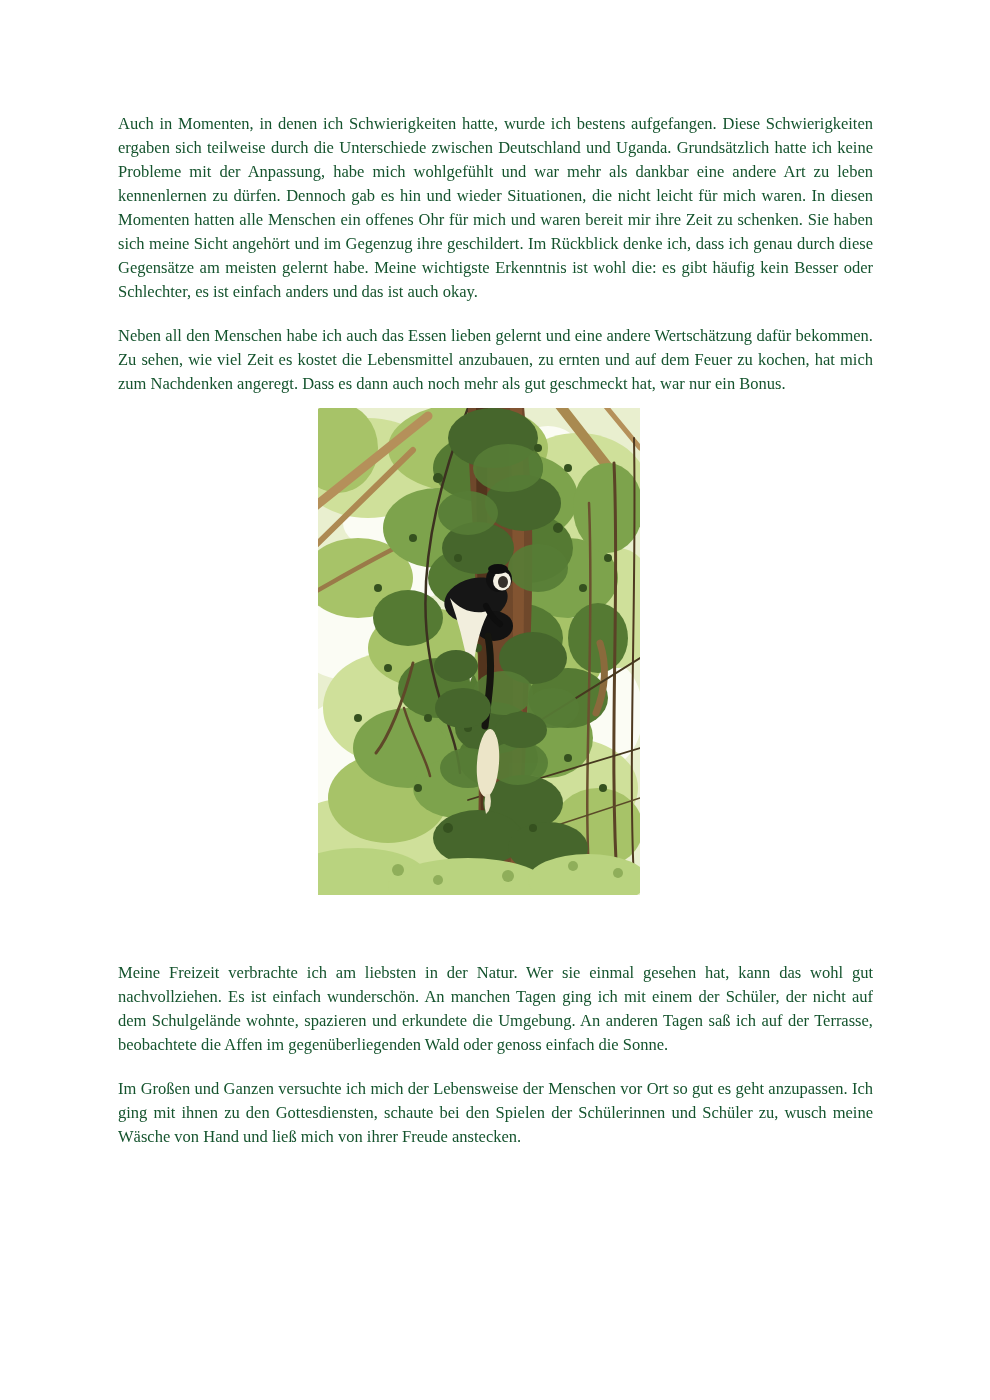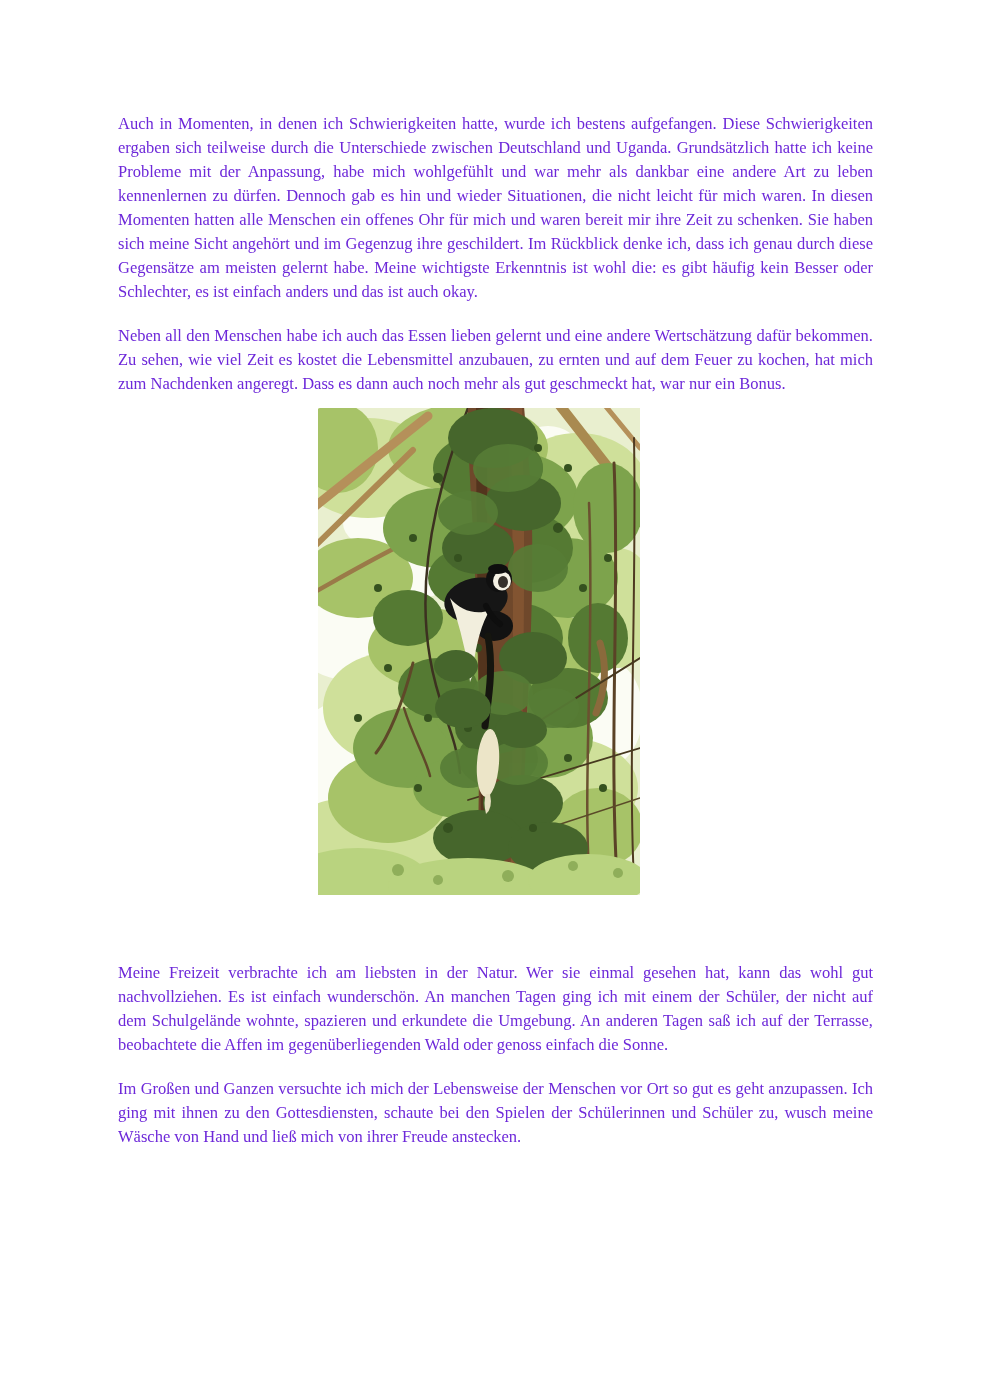--- a/index.html
+++ b/index.html
@@ -13,21 +13,21 @@
     height: 1400px;
     background: #ffffff;
     overflow: hidden;
     font-family: "Liberation Serif", serif;
   }
   .content {
     position: absolute;
     left: 118px;
     top: 112px;
     width: 755px;
-    color: #6d28d9;
+    color: #14532d;
     font-size: 16.5px;
     line-height: 24px;
     text-align: justify;
     text-justify: inter-word;
   }
   .content p {
     margin: 0 0 20px 0;
   }
   figure.photo {
     margin: -8px 0 66px 200px;

